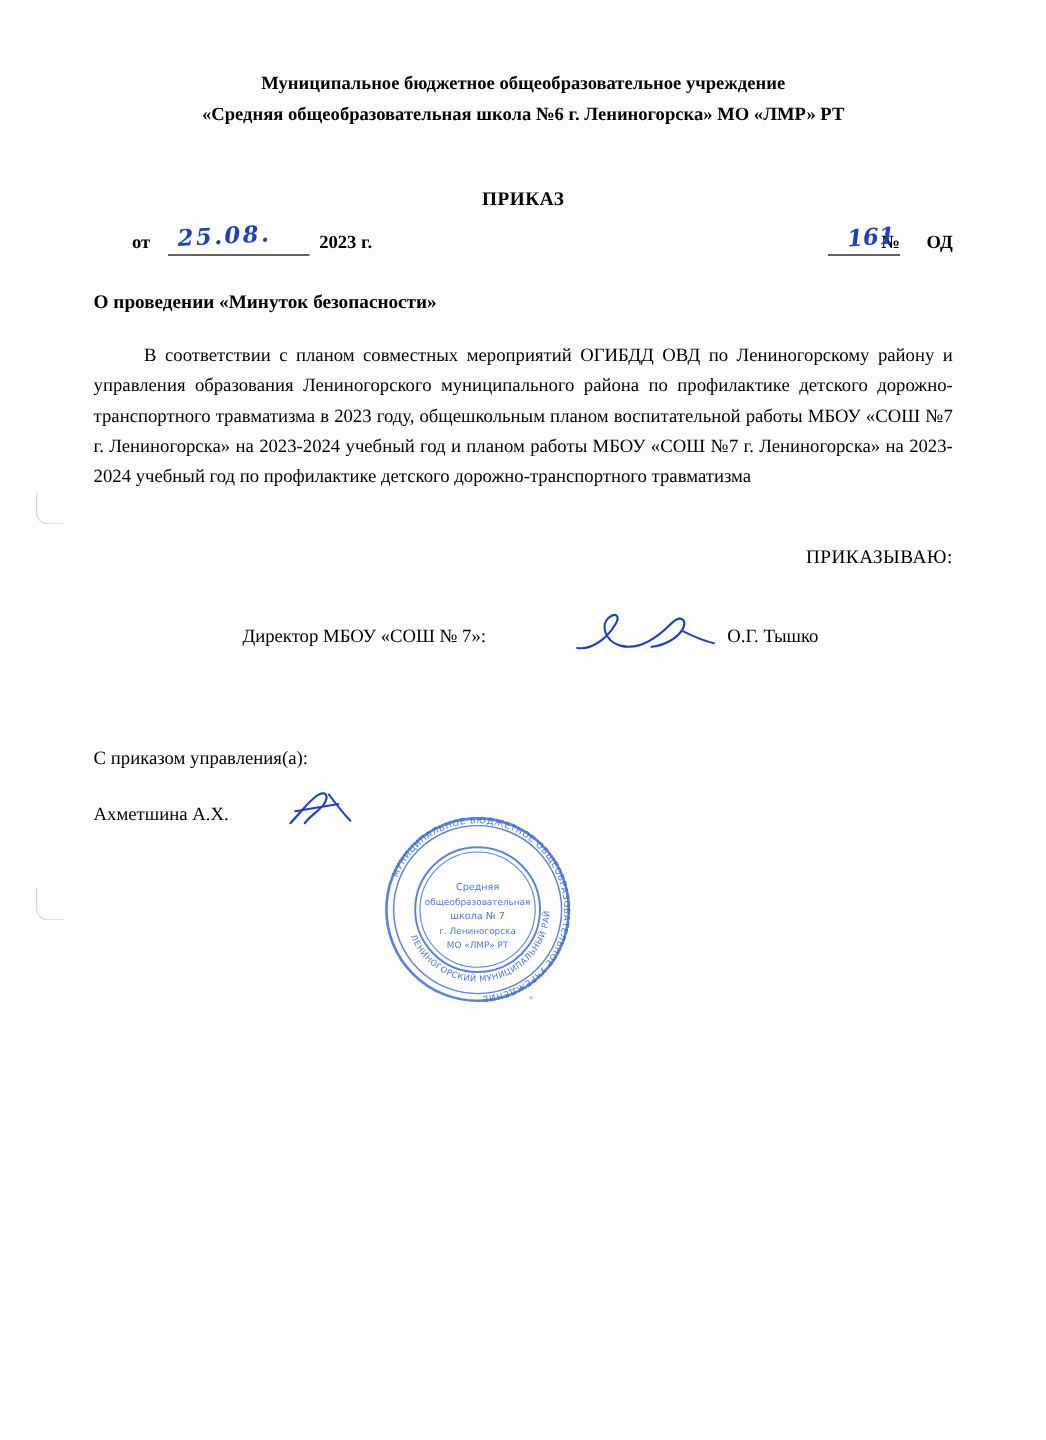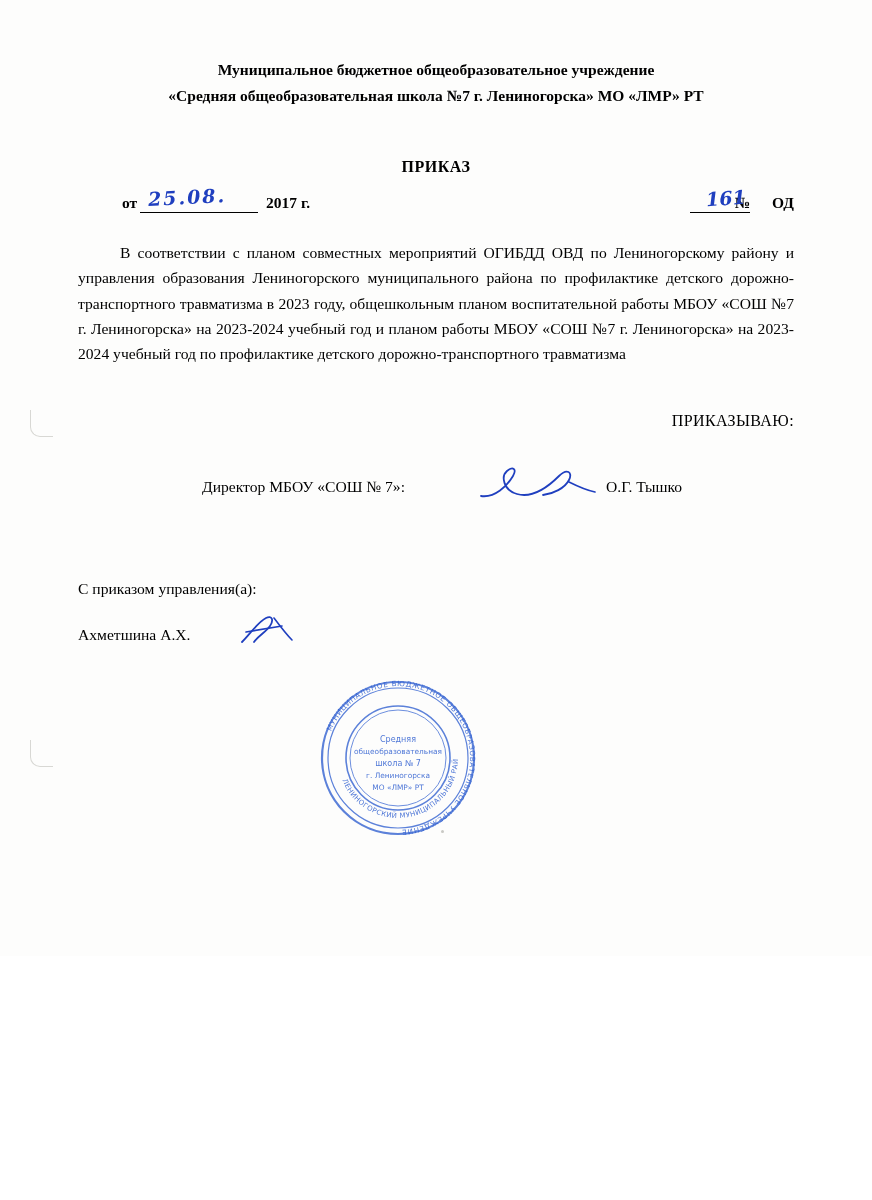--- a/index.html
+++ b/index.html
@@ -52,21 +52,21 @@
   
   .meta-row {
     position: relative;
     height: 30px;
     margin-top: 12px;
     font-size: 15.5px;
     font-weight: bold;
   }
   .meta-from {
     position: absolute;
-    left: 44px;
+    left: 32px;
     top: 6px;
   }
   .date-blank {
     position: absolute;
     left: 62px;
     top: 6px;
     width: 118px;
     border-bottom: 1.4px solid #000;
     height: 18px;
   }
@@ -239,36 +239,37 @@
 
   <div class="edge-mark edge-1"></div>
   <div class="edge-mark edge-2"></div>
   <div class="spot" style="left:441px; top:830px;"></div>
   <div class="spot" style="left:620px; top:1120px;"></div>
 
   <div class="content">
 
     <div class="header">
       <div class="line1">Муниципальное бюджетное общеобразовательное учреждение</div>
-      <div class="line2">«Средняя общеобразовательная школа №7 г. Лениногорска» МО «ЛМР» РТ</div>
+      <div class="line2">«Средняя общеобразовательная школа №6 г. Лениногорска» МО «ЛМР» РТ</div>
     </div>
 
     <div class="doc-title">ПРИКАЗ</div>
 
     <div class="meta-row">
       <span class="meta-from">от</span>
       <span class="date-blank"></span>
       <span class="date-hand">25.08.</span>
-      <span class="meta-year">2017 г.</span>
+      <span class="meta-year">2023 г.</span>
       <span class="meta-num">№</span>
       <span class="num-blank"></span>
       <span class="num-hand">161</span>
       <span class="meta-od">ОД</span>
     </div>
 
+    <div class="subject">О проведении «Минуток безопасности»</div>
 
     <div class="body-par">В соответствии с планом совместных мероприятий ОГИБДД ОВД по Лениногорскому району и управления образования Лениногорского муниципального района по профилактике детского дорожно-транспортного травматизма в 2023 году, общешкольным планом воспитательной работы МБОУ «СОШ №7 г. Лениногорска» на 2023-2024 учебный год и планом работы МБОУ «СОШ №7 г. Лениногорска» на 2023-2024 учебный год по профилактике детского дорожно-транспортного травматизма</div>
 
     <div class="order-word">ПРИКАЗЫВАЮ:</div>
 
 
     <div class="sig-row">
       <span class="sig-label">Директор МБОУ «СОШ № 7»:</span>
       <svg class="sig-scribble" viewBox="0 0 130 46">
         <path d="M8,34 C22,36 34,24 40,14 C44,7 40,4 34,9 C28,14 30,28 44,32 C58,36 72,28 86,14 C94,6 100,10 96,18 C92,26 80,32 70,33" fill="none" stroke="#1f3fbf" stroke-width="1.8" stroke-linecap="round"></path>

